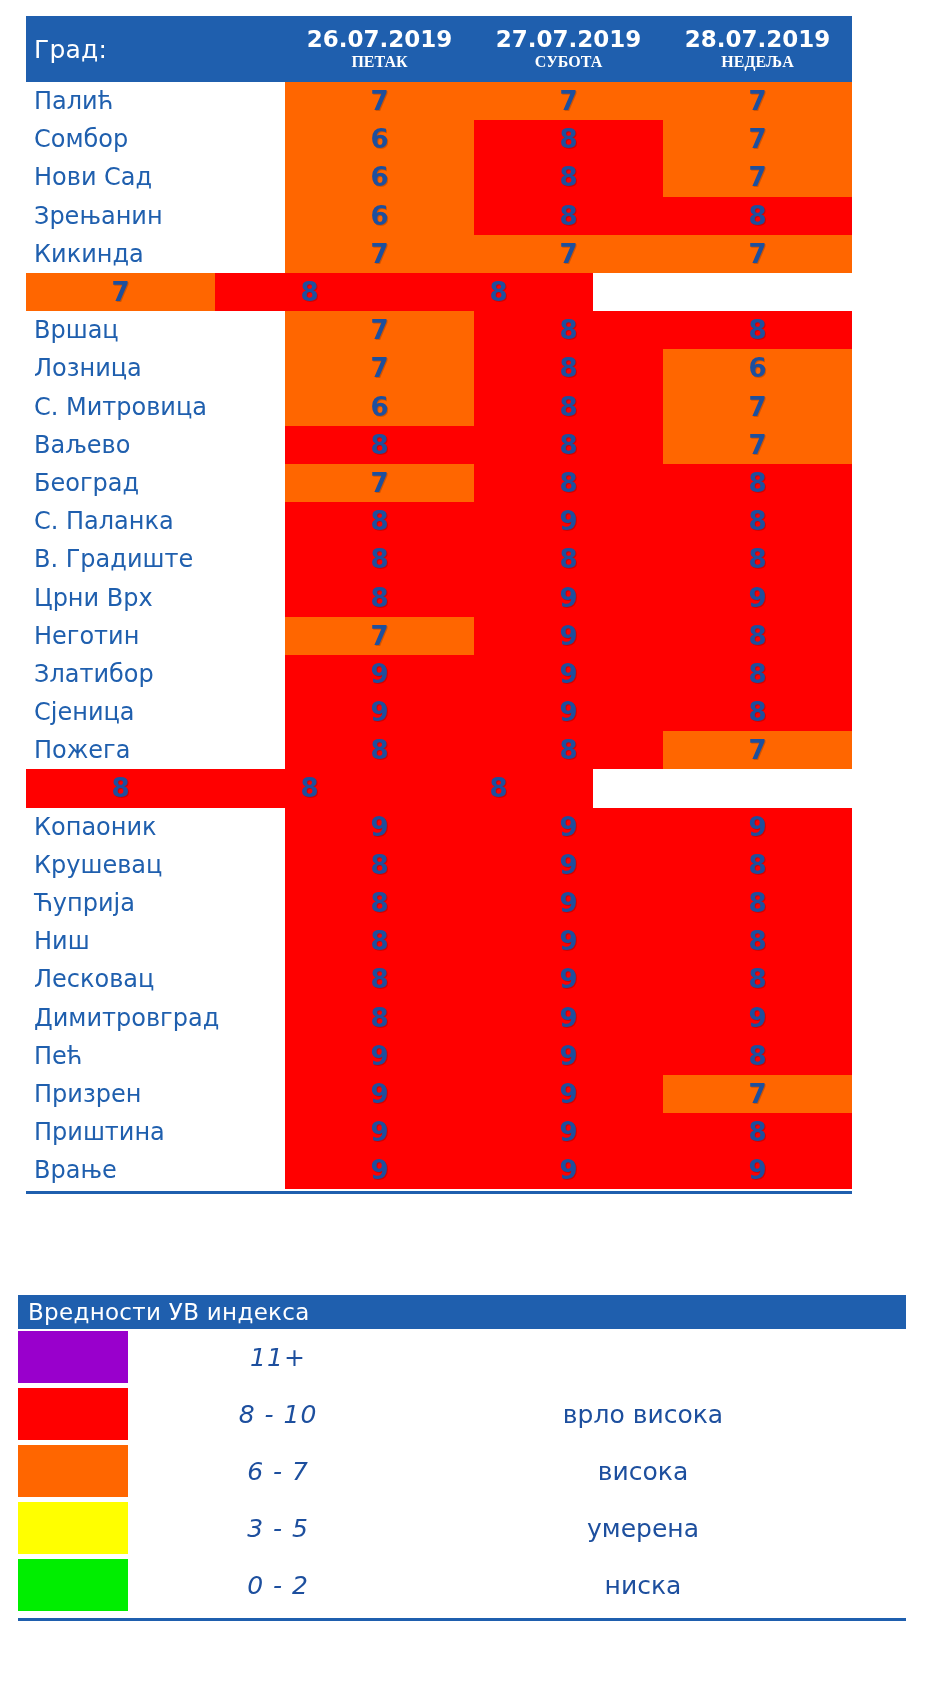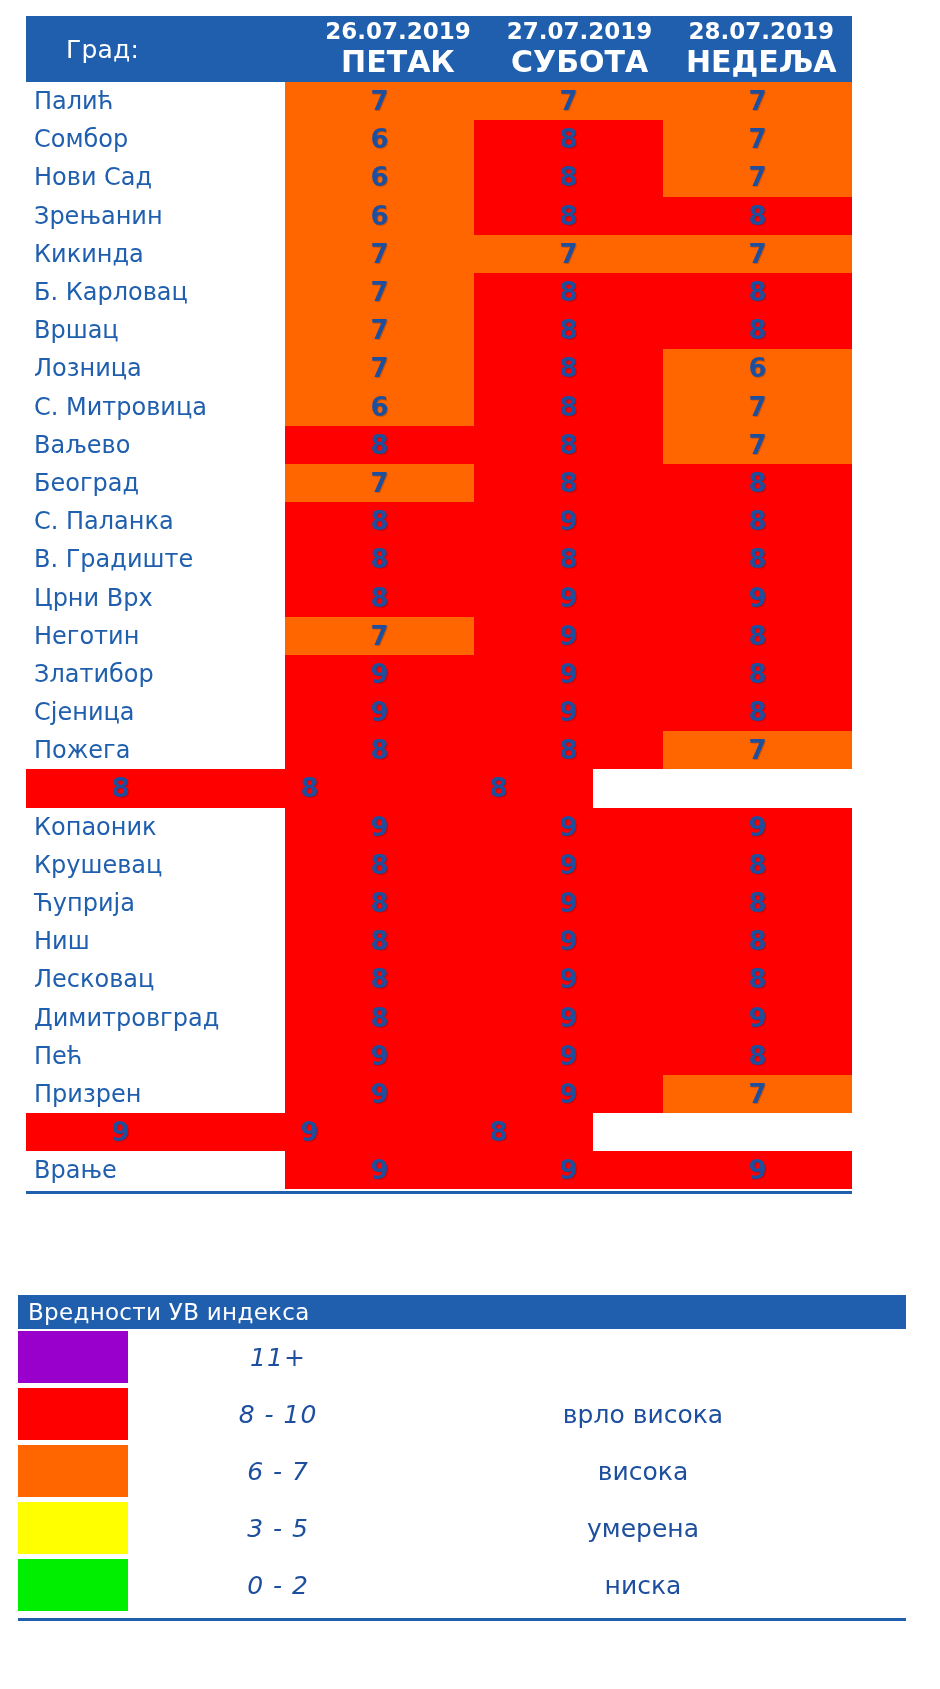--- a/index.html
+++ b/index.html
@@ -15,41 +15,40 @@
   #uv-table {
     position: absolute;
     left: 26px; top: 16px;
     width: 826px;
   }
   .thead {
     display: flex;
     background: #1f5fae;
     height: 66px;
     color: #ffffff;
-    padding-left: 32px;
   }
   .th-city {
     width: 259px;
     display: flex;
     align-items: center;
     padding-left: 8px;
     font-size: 25px;
     letter-spacing: .2px;
   }
   .th-day {
     width: 189px;
     display: flex;
     flex-direction: column;
     align-items: center;
     justify-content: center;
     line-height: 1.12;
     font-size: 23px;
     font-weight: 600;
   }
-  .th-day .dow { font-size: 30px; }
+  .th-day .dow { font-size: 16px; font-family: Liberation Serif, serif; }
 
   .tbody { position: relative; }
   .trow {
     display: flex;
     height: 38.2px;
     align-items: stretch;
   }
   .city-cell {
     width: 259px;
     display: flex;
@@ -175,21 +174,20 @@
           <div class="val-cell" style="background: rgb(255, 0, 0);">8</div>
           <div class="val-cell" style="background: rgb(255, 0, 0);">8</div>
         </div>
         <div class="trow">
           <div class="city-cell">Кикинда</div>
           <div class="val-cell" style="background: rgb(255, 102, 0);">7</div>
           <div class="val-cell" style="background: rgb(255, 102, 0);">7</div>
           <div class="val-cell" style="background: rgb(255, 102, 0);">7</div>
         </div>
         <div class="trow">
-          <div class="city-cell">Б. Карловац</div>
           <div class="val-cell" style="background: rgb(255, 102, 0);">7</div>
           <div class="val-cell" style="background: rgb(255, 0, 0);">8</div>
           <div class="val-cell" style="background: rgb(255, 0, 0);">8</div>
         </div>
         <div class="trow">
           <div class="city-cell">Вршац</div>
           <div class="val-cell" style="background: rgb(255, 102, 0);">7</div>
           <div class="val-cell" style="background: rgb(255, 0, 0);">8</div>
           <div class="val-cell" style="background: rgb(255, 0, 0);">8</div>
         </div>
@@ -306,20 +304,21 @@
           <div class="val-cell" style="background: rgb(255, 0, 0);">9</div>
           <div class="val-cell" style="background: rgb(255, 0, 0);">8</div>
         </div>
         <div class="trow">
           <div class="city-cell">Призрен</div>
           <div class="val-cell" style="background: rgb(255, 0, 0);">9</div>
           <div class="val-cell" style="background: rgb(255, 0, 0);">9</div>
           <div class="val-cell" style="background: rgb(255, 102, 0);">7</div>
         </div>
         <div class="trow">
+          <div class="city-cell">Приштина</div>
           <div class="val-cell" style="background: rgb(255, 0, 0);">9</div>
           <div class="val-cell" style="background: rgb(255, 0, 0);">9</div>
           <div class="val-cell" style="background: rgb(255, 0, 0);">8</div>
         </div>
         <div class="trow">
           <div class="city-cell">Врање</div>
           <div class="val-cell" style="background: rgb(255, 0, 0);">9</div>
           <div class="val-cell" style="background: rgb(255, 0, 0);">9</div>
           <div class="val-cell" style="background: rgb(255, 0, 0);">9</div>
         </div>

